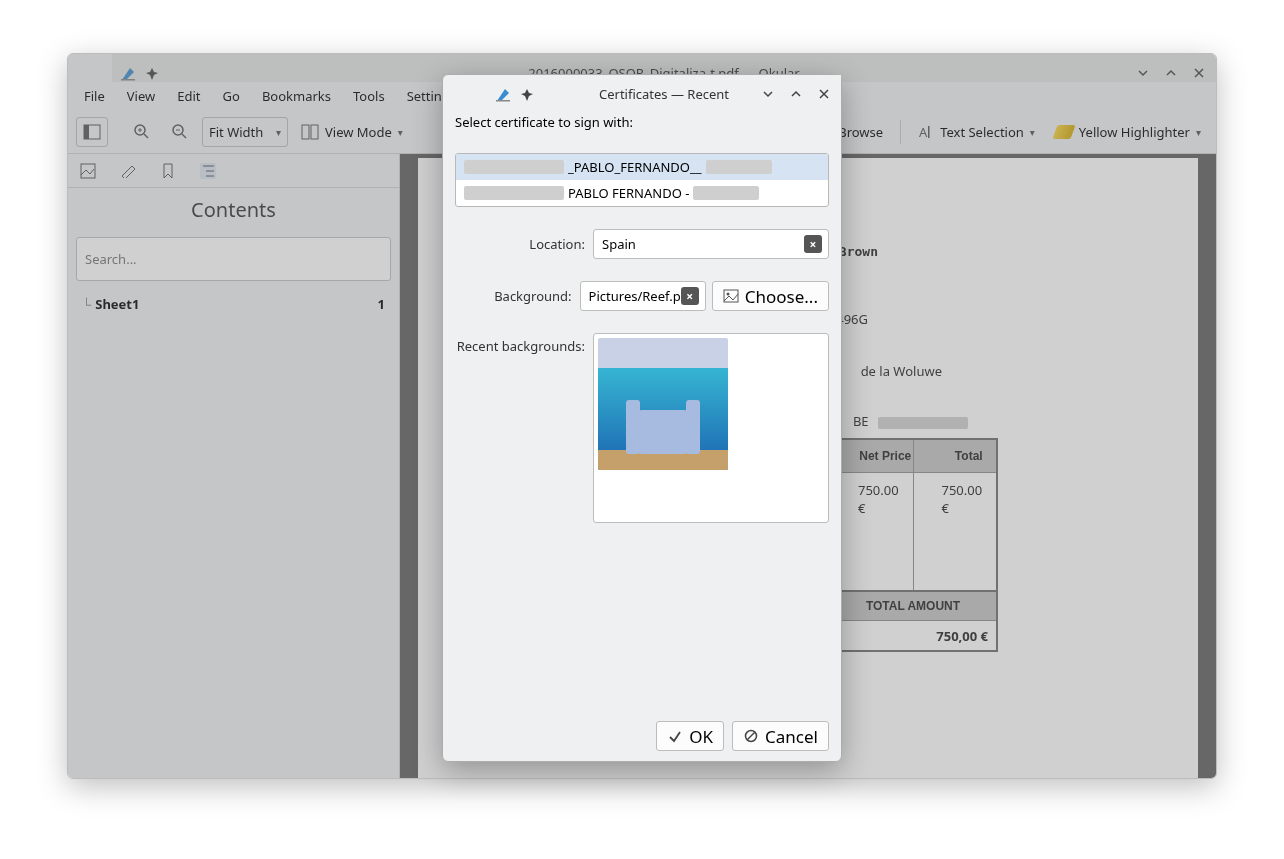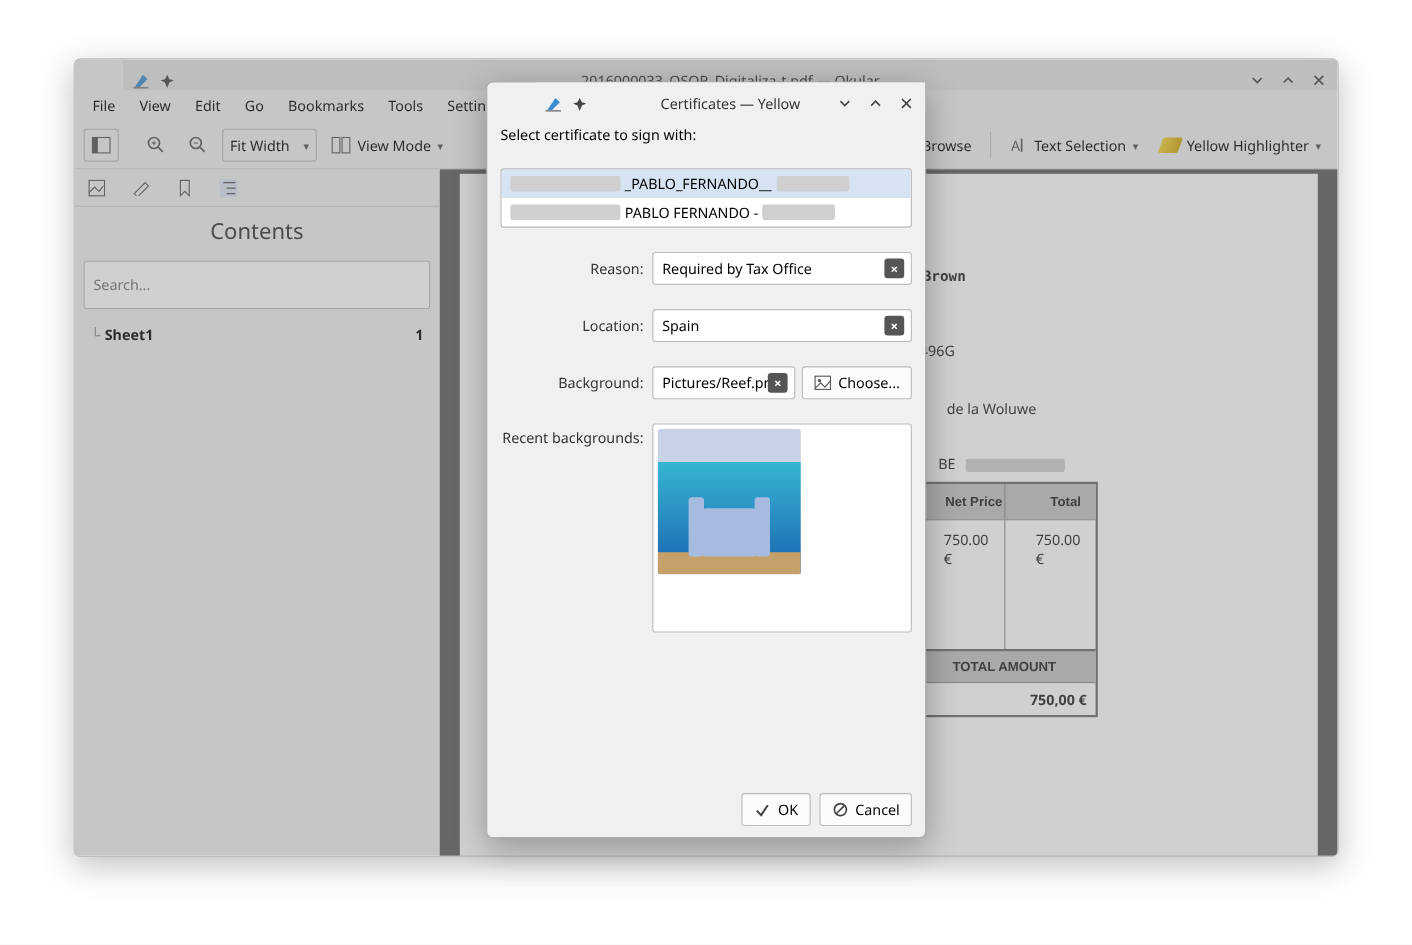--- a/index.html
+++ b/index.html
@@ -54,21 +54,21 @@
   .certlist { border:1px solid #b8b8b8; border-radius:3px; background:#fff; overflow:hidden;}
   .certrow { padding:4px 8px; font-size:13px; display:flex; align-items:center; gap:4px;}
   .certrow.sel { background:#d6e3f3;}
   .blurred { background:#cfcfcf; color:transparent; border-radius:2px; filter:blur(0.3px);}
   .formrow { display:flex; align-items:center; gap:8px;}
   .formrow .lbl { width:130px; text-align:right; font-size:13px; color:#333;}
   .formrow .field { flex:1; display:flex; gap:6px;}
   .textin { flex:1; height:30px; border:1px solid #bcbcbc; border-radius:3px; background:#fff; display:flex; align-items:center; padding:0 8px; font-size:13px; position:relative;}
   .clearbtn { position:absolute; right:6px; top:5px; width:18px; height:18px; background:#555; border-radius:3px; display:flex; align-items:center; justify-content:center;}
   .clearbtn::before { content:"×"; color:#fff; font-size:12px; font-weight:bold;}
-  .btn { height:30px; border:1px solid #bcbcbc; border-radius:3px; background:#fcfcfc; display:flex; align-items:center; padding:0 10px; gap:6px; font-size:13px;}
+  .btn { height:30px; border:1px solid #bcbcbc; border-radius:3px; background:#fcfcfc; display:flex; align-items:center; padding:0 10px; gap:6px; font-size:17px;}
   .recents { border:1px solid #bcbcbc; background:#fff; border-radius:3px; padding:4px; flex:1; min-height:190px;}
   .thumb { width:130px; height:132px; background:#c9d1e6; border-radius:2px; position:relative; overflow:hidden;}
   .thumb .sea { position:absolute; top:30px; left:0; right:0; bottom:0; background:linear-gradient(#36b5d2,#1b64b0);}
   .thumb .sand{ position:absolute; bottom:0; left:0; right:0; height:20px; background:#c6a06a;}
   .thumb .castle{position:absolute; bottom:16px; left:40px; width:50px; height:44px; background:#a7bbe0; border-radius:4px;}
   .thumb .castle::before,.thumb .castle::after{content:"";position:absolute;bottom:0;width:14px;height:54px;background:#a7bbe0;border-radius:3px;}
   .thumb .castle::before{left:-12px;} .thumb .castle::after{right:-12px;}
   .dlg-foot { display:flex; justify-content:flex-end; gap:8px; padding:10px 12px;}
   .icon { display:inline-flex; width:16px; height:16px; align-items:center; justify-content:center; }
   svg { display:block; }
@@ -260,21 +260,21 @@
             <path d="M2 14 L10 2 L14 6 L6 14 Z" fill="#3b8dd1"></path>
             <rect x="1" y="13" width="14" height="1.5" fill="#888"></rect>
           </svg>
       </span>
       <span class="icon">
         <svg width="14" height="14">
             <path d="M7 1 L9 5 L13 6 L9 8 L7 13 L5 8 L1 6 L5 5 Z" fill="#444"></path>
           </svg>
       </span>
     </div>
-    <div class="title">Certificates — Yellow</div>
+    <div class="title">Certificates — Recent</div>
     <div class="winbtns">
       <div class="winbtn">
           <svg width="12" height="12">
             <path d="M2 8 L6 4 L10 8" stroke="#444" stroke-width="1.5" fill="none" transform="rotate(180 6 6)"></path>
           </svg>
         </div>
       <div class="winbtn">
           <svg width="12" height="12">
             <path d="M2 8 L6 4 L10 8" stroke="#444" stroke-width="1.5" fill="none"></path>
           </svg>
@@ -296,29 +296,20 @@
         <span>_PABLO_FERNANDO__</span>
         <span class="blurred" style="width:66px;height:14px;">x</span>
       </div>
       <div class="certrow">
         <span class="blurred" style="width:100px;height:14px;">x</span>
         <span> PABLO FERNANDO - </span>
         <span class="blurred" style="width:66px;height:14px;">x</span>
       </div>
     </div>
 
-    <div class="formrow">
-      <div class="lbl">Reason:</div>
-      <div class="field">
-        <div class="textin">
-          <span>Required by Tax Office</span>
-          <div class="clearbtn"></div>
-        </div>
-      </div>
-    </div>
 
     <div class="formrow">
       <div class="lbl">Location:</div>
       <div class="field">
         <div class="textin">
           <span>Spain</span>
           <div class="clearbtn"></div>
         </div>
       </div>
     </div>

